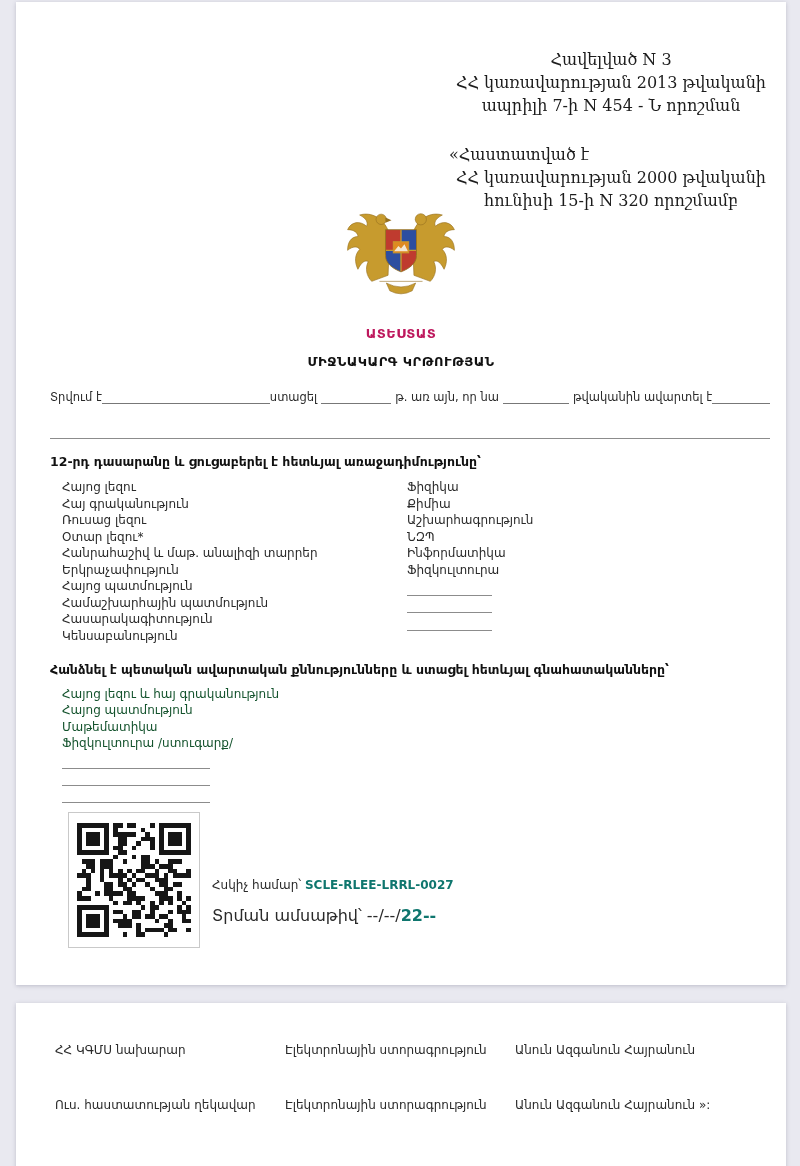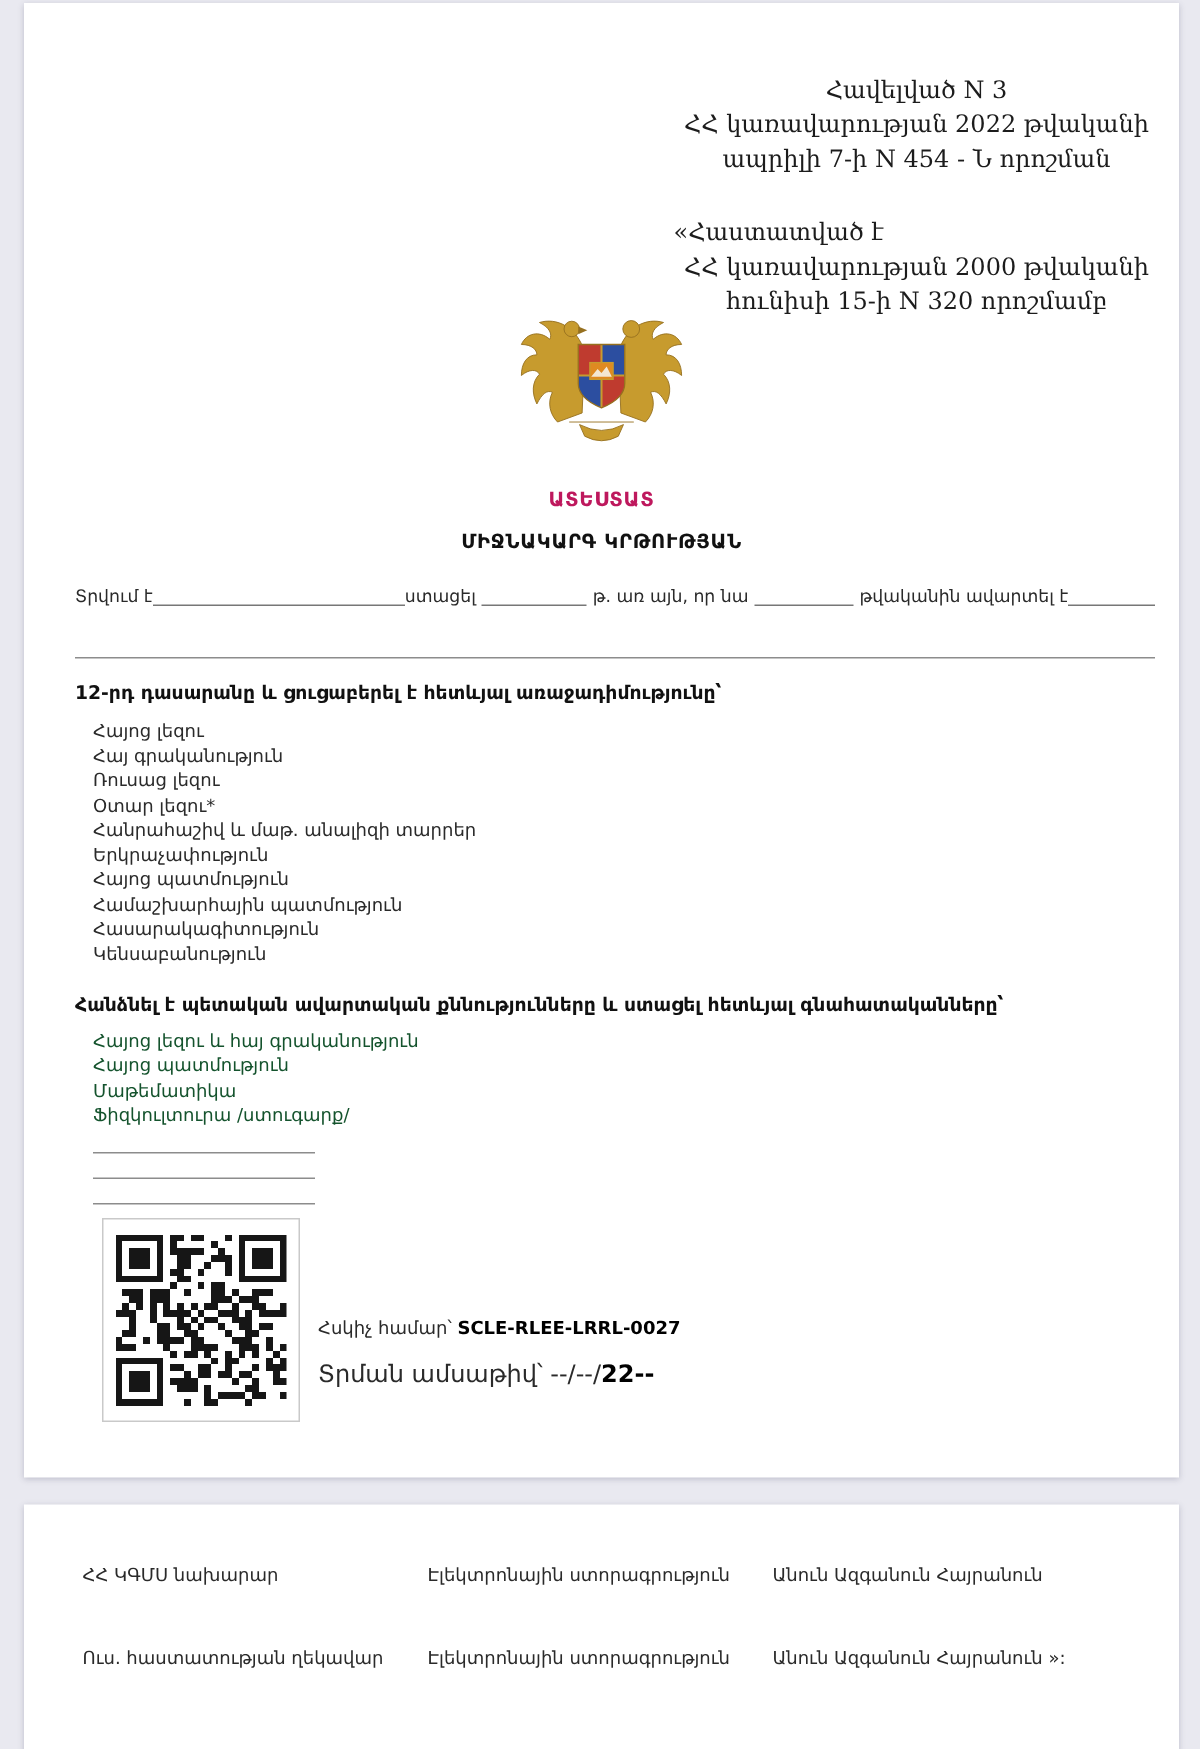--- a/index.html
+++ b/index.html
@@ -60,39 +60,39 @@
 
   
   #qr-box{
     position:absolute;top:810px;left:52px;width:132px;height:136px;
     border:1px solid #c9c9c9;box-sizing:border-box;padding:8px;
   }
   #qr-box svg{display:block;width:100%;height:100%;}
   #verify-text{position:absolute;top:822px;left:196px;width:548px;font-size:12px;line-height:18px;color:#2a2a2a;}
   #control-line{position:absolute;top:876px;left:196px;font-size:12px;color:#2a2a2a;}
   #date-line{position:absolute;top:904px;left:196px;font-size:16px;color:#2a2a2a;}
-  .bold{font-weight:bold;color:#000000;}
+  .bold{font-weight:bold;color:#0f766e;}
 
   
   .sig-row{position:absolute;left:0;width:770px;font-size:12px;color:#2a2a2a;}
   #sig-row-0{top:40px;}
   #sig-row-1{top:95px;}
   .sig-cell{position:absolute;white-space:nowrap;}
   .sig-role{left:39px;}
   .sig-sign{left:269px;}
   .sig-name{left:499px;}
 </style>
 </head>
 <body style="background: rgb(233, 233, 240);">
 
 <div class="card" id="page1">
 
   <div class="hdr-block" id="annex-block">
     <span>Հավելված N 3</span><br>
-    <span>ՀՀ կառավարության 2022 թվականի</span><br>
+    <span>ՀՀ կառավարության 2013 թվականի</span><br>
     <span>ապրիլի 7-ի N 454 - Ն  որոշման</span>
   </div>
 
   <div class="hdr-block" id="approved-block">
     <span class="shifted">«Հաստատված է</span>
     <span>ՀՀ կառավարության 2000 թվականի</span><br>
     <span>հունիսի 15-ի N 320 որոշմամբ</span>
   </div>
 
   <div id="emblem-wrap">
@@ -150,20 +150,31 @@
     <div>Ռուսաց լեզու</div>
     <div>Օտար լեզու*</div>
     <div>Հանրահաշիվ և մաթ. անալիզի տարրեր</div>
     <div>Երկրաչափություն</div>
     <div>Հայոց պատմություն</div>
     <div>Համաշխարհային պատմություն</div>
     <div>Հասարակագիտություն</div>
     <div>Կենսաբանություն</div>
   </div>
 
+  <div class="subj-col" id="right-col">
+    <div>Ֆիզիկա</div>
+    <div>Քիմիա</div>
+    <div>Աշխարհագրություն</div>
+    <div>ՆԶՊ</div>
+    <div>Ինֆորմատիկա</div>
+    <div>Ֆիզկուլտուրա</div>
+    <div class="blank-line"></div>
+    <div class="blank-line"></div>
+    <div class="blank-line"></div>
+  </div>
 
   <div class="section-heading" id="exams-heading">Հանձնել է պետական ավարտական քննությունները և ստացել հետևյալ գնահատականները՝</div>
 
   <div id="exam-col">
     <div>Հայոց լեզու և հայ գրականություն</div>
     <div>Հայոց պատմություն</div>
     <div>Մաթեմատիկա</div>
     <div>Ֆիզկուլտուրա /ստուգարք/</div>
   </div>
   <div id="exam-blanks">

